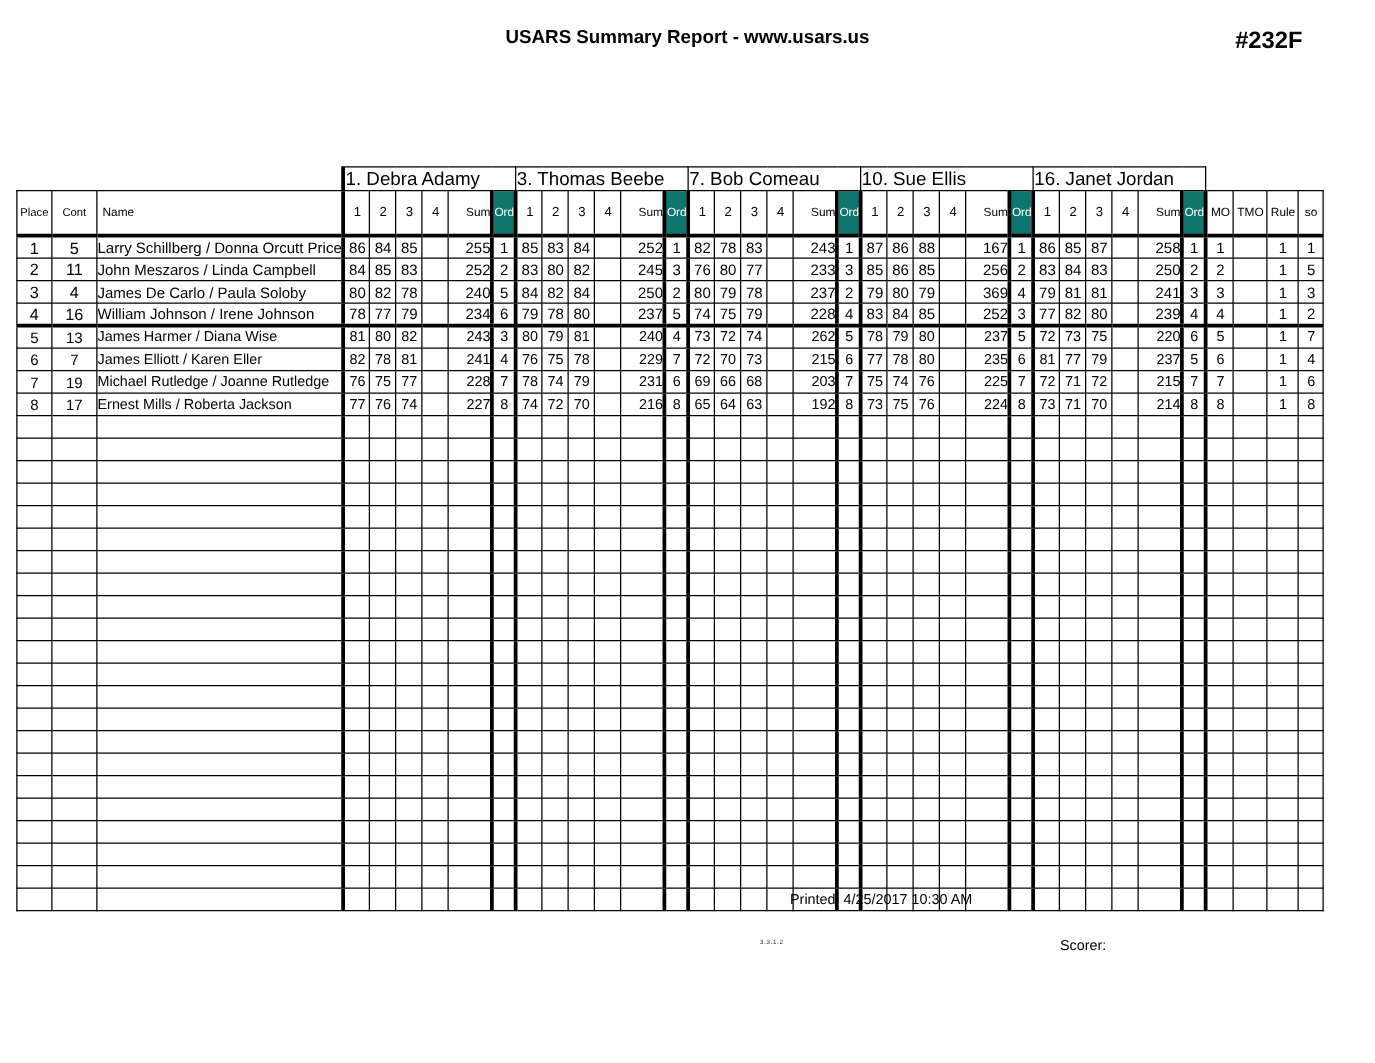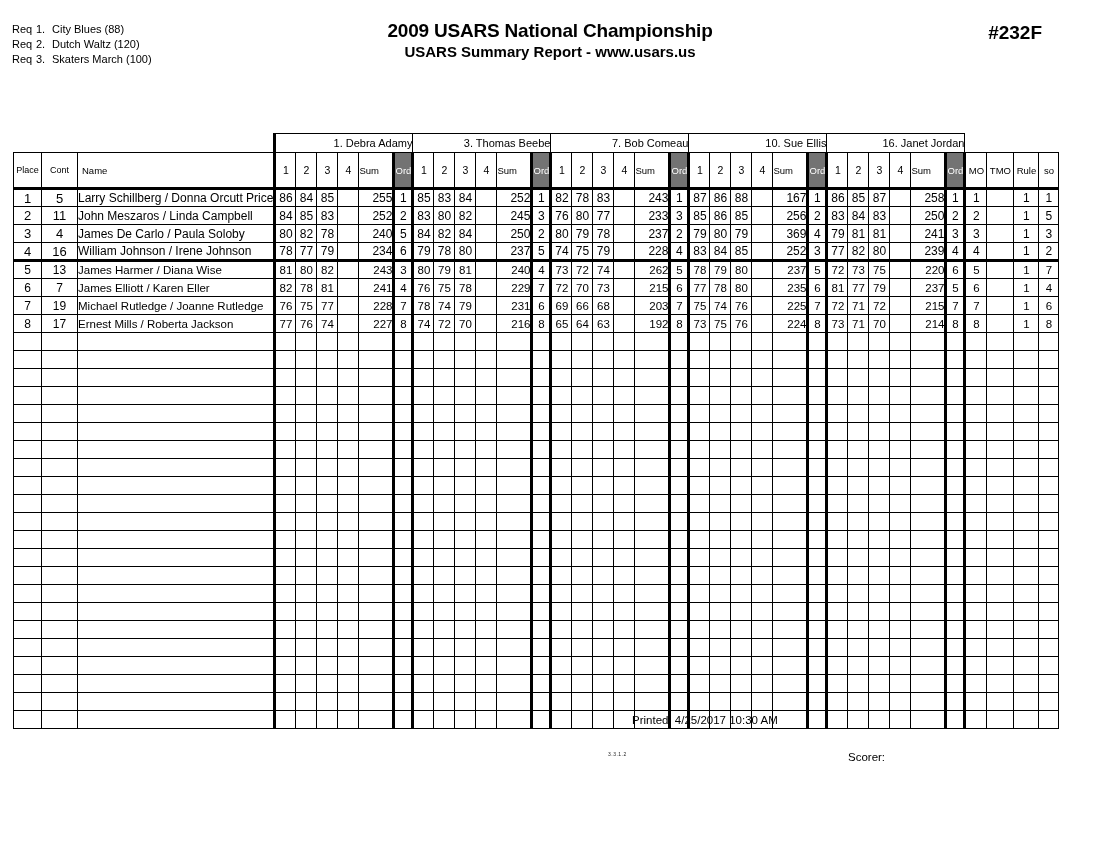--- a/index.html
+++ b/index.html
@@ -95,43 +95,43 @@
 
   
   .thick-l { border-left: 3px solid #000 !important; }
   .thick-r { border-right: 3px solid #000 !important; }
   .row-thick-top td { border-top: 3px solid #000 !important; }
   .row-thick-bot td { border-bottom: 3px solid #000 !important; }
 
   
   #judge-header td { height: 19px; }
   .judge-name {
-    text-align: right;
+    text-align: left;
     padding-left: 5px;
-    font-size: 11px;
+    font-size: 15px;
     border-bottom: 1px solid #000;
   }
   .hdr-blank-left {
     border: none !important;
   }
   .hdr-blank-right {
     border: none !important;
   }
 
   
   #column-header td {
     height: 36px;
     text-align: center;
     font-size: 10.5px;
   }
   #column-header td.lbl-place,
   #column-header td.lbl-cont { font-size: 9px; }
   #column-header td.lbl-name { text-align: left; padding-left: 4px; font-size: 9.5px; }
-  #column-header td.lbl-sum { text-align: left; padding-right: 0; font-size: 9.5px; }
-  #column-header td.lbl-ord { font-size: 9.5px; color: #fff; background: #737373; font-weight: normal; }
+  #column-header td.lbl-sum { text-align: right; padding-right: 0; font-size: 9.5px; }
+  #column-header td.lbl-ord { font-size: 9.5px; color: #fff; background: #0f766e; font-weight: normal; }
   #column-header td.lbl-mo,
   #column-header td.lbl-tmo,
   #column-header td.lbl-rule,
   #column-header td.lbl-so { font-size: 9.5px; }
 
   
   tr.top4 td { font-weight: bold; font-size: 12px; }
   tr.top4 td.c-name { font-size: 12px; }
   tr.rest td { font-size: 11.5px; }
   tr.rest td.c-ord { font-weight: bold; }
@@ -157,34 +157,22 @@
     position: absolute;
     left: 848px; top: 751px;
     font-size: 11.5px;
   }
 </style>
 </head>
 <body>
 
 <div id="header-area">
 
-  <div id="req-list">
-    <span class="req-line">
-      <span class="req-lbl">Req</span><span class="req-num">1.</span><span>City Blues (88)</span>
-    </span>
-    <span class="req-line">
-      <span class="req-lbl">Req</span><span class="req-num">2.</span><span>Dutch Waltz (120)</span>
-    </span>
-    <span class="req-line">
-      <span class="req-lbl">Req</span><span class="req-num">3.</span><span>Skaters March (100)</span>
-    </span>
-  </div>
 
   <div id="title-block">
-    <div id="event-title">2009 USARS National Championship</div>
     <div id="report-subtitle">USARS Summary Report - www.usars.us</div>
   </div>
 
   <div id="event-number">#232F</div>
 </div>
 
 <table id="score-table">
   <colgroup id="colgroup-holder"></colgroup>
   <tbody id="table-body">
       <tr id="judge-header">

